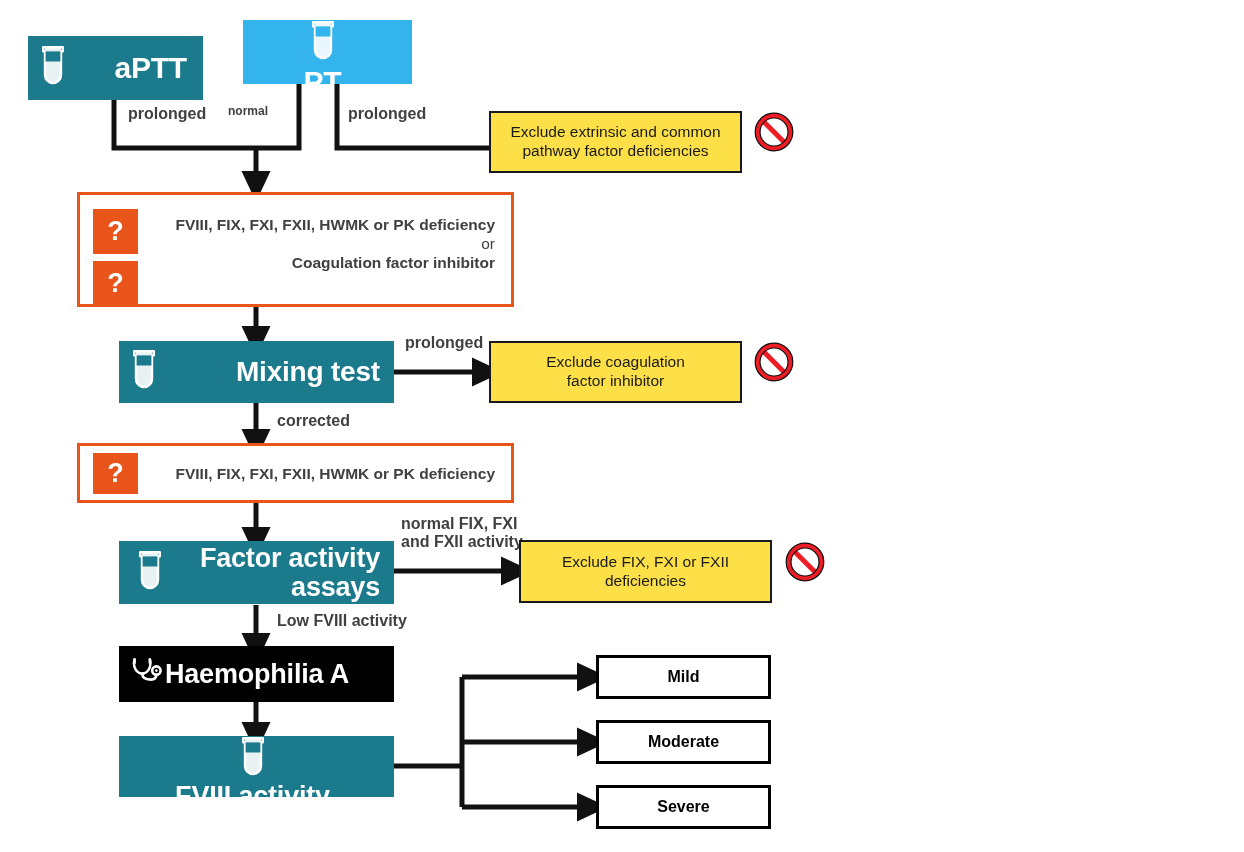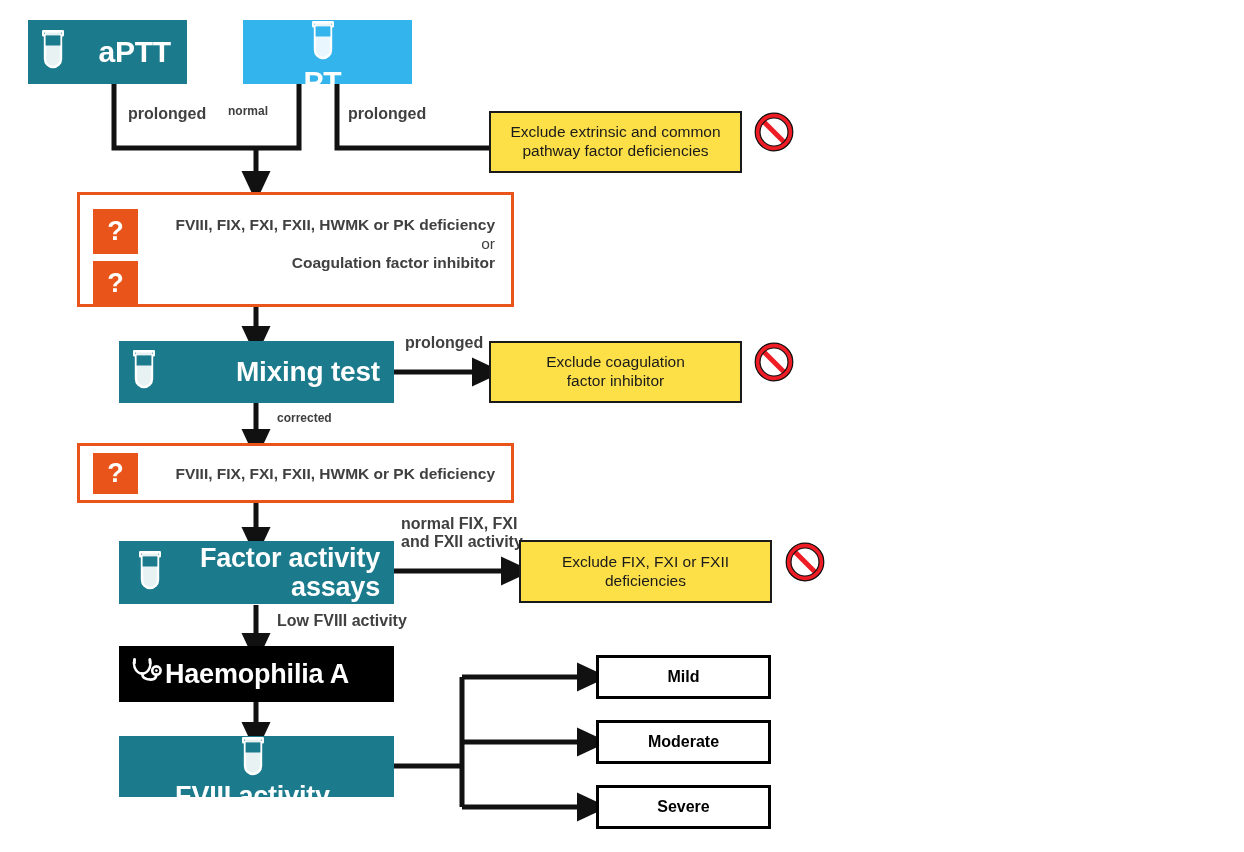--- a/index.html
+++ b/index.html
@@ -152,21 +152,21 @@
 
     <path d="M256,702 L256,733" stroke="#111111" stroke-width="5" fill="none" marker-end="url(#ah)"></path>
 
     <path d="M394,766 L462,766" stroke="#111111" stroke-width="5" fill="none"></path>
     <path d="M462,677 L462,807" stroke="#111111" stroke-width="5" fill="none"></path>
     <path d="M462,677 L588,677" stroke="#111111" stroke-width="5" fill="none" marker-end="url(#ah)"></path>
     <path d="M462,742 L588,742" stroke="#111111" stroke-width="5" fill="none" marker-end="url(#ah)"></path>
     <path d="M462,807 L588,807" stroke="#111111" stroke-width="5" fill="none" marker-end="url(#ah)"></path>
   </svg>
 
-  <div class="procbox teal" style="left:28px; top:20px; width:159px; height:64px; padding:0 16px 0 6px; font-size:30px;">
+  <div class="procbox teal" style="left:28px; top:36px; width:175px; height:64px; padding:0 16px 0 6px; font-size:30px;">
     <span class="tube-wrap" style="width:38px;">
       <svg width="26" height="46" viewBox="0 0 26 46" xmlns="http://www.w3.org/2000/svg">
         <path d="M5 3 H21 V30 A8 8 0 0 1 5 30 Z" fill="#e9f2f3"></path>
         <path d="M3.2 2.2 H22.8 V6.2 H21 V30 A8 8 0 0 1 5 30 V6.2 H3.2 Z" fill="none" stroke="#ffffff" stroke-width="2.4" stroke-linejoin="round"></path>
         <path d="M5.2 17 H20.8" fill="none" stroke="#1B7A8C" stroke-width="0"></path>
         <path d="M5.6 6.4 H20.4 V16.5 H5.6 Z" fill="#1B7A8C"></path>
       </svg>
     </span>
     <span class="proclabel">aPTT</span>
   </div>
@@ -232,21 +232,21 @@
   </div>
   <span class="noentry" style="left:754px; top:342px;">
     <svg width="40" height="40" viewBox="0 0 40 40" xmlns="http://www.w3.org/2000/svg">
       <circle cx="20" cy="20" r="16.5" fill="none" stroke="#EE1C25" stroke-width="5"></circle>
       <line x1="9" y1="9" x2="31" y2="31" stroke="#EE1C25" stroke-width="5"></line>
       <circle cx="20" cy="20" r="18.8" fill="none" stroke="#111111" stroke-width="1.2"></circle>
       <circle cx="20" cy="20" r="14" fill="none" stroke="#111111" stroke-width="1.2"></circle>
     </svg>
   </span>
 
-  <div class="edgelabel" style="left:277px; top:412px; font-size:12px;">corrected</div>
+  <div class="edgelabel" style="left:277px; top:412px; font-size:16px;">corrected</div>
 
   <div class="orangepanel" style="left:77px; top:443px; width:437px; height:60px;">
   </div>
   <div class="qmark" style="left:93px; top:453px; width:45px; height:41px; font-size:27px;">?</div>
   <div class="orangetext" style="left:150px; top:465px; width:345px; font-size:15.5px;">
     <span>FVIII, FIX, FXI, FXII, HWMK or PK deficiency</span>
   </div>
 
   <div class="procbox teal" style="left:119px; top:541px; width:275px; height:63px; padding:0 14px 0 12px; font-size:27px;">
     <span class="tube-wrap" style="width:38px;">

